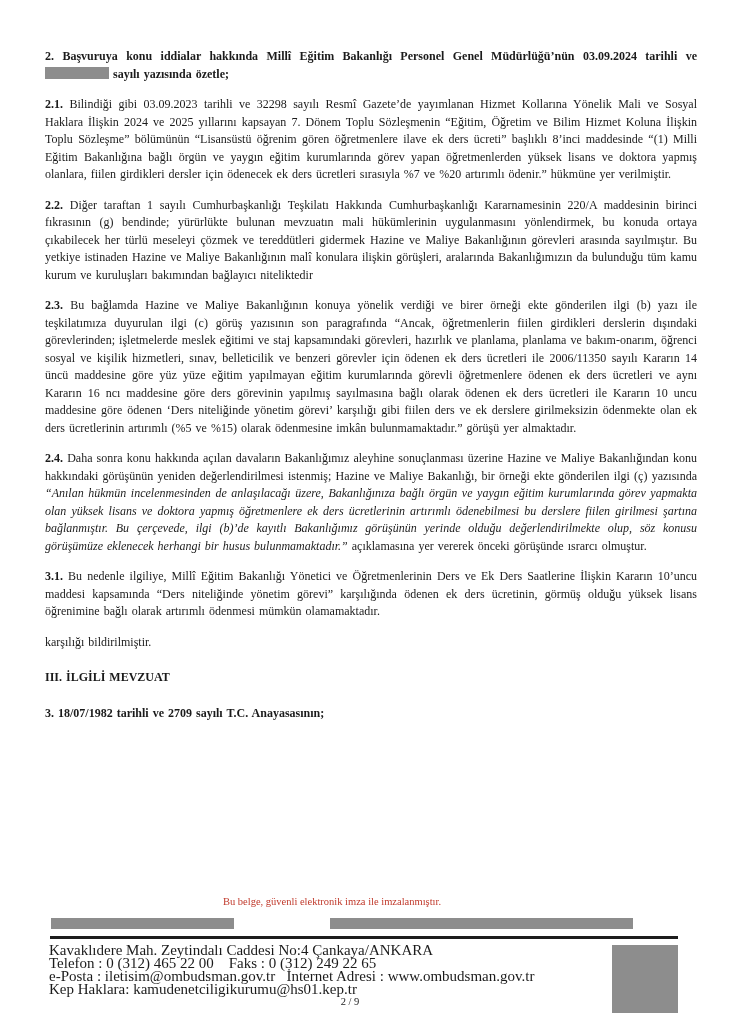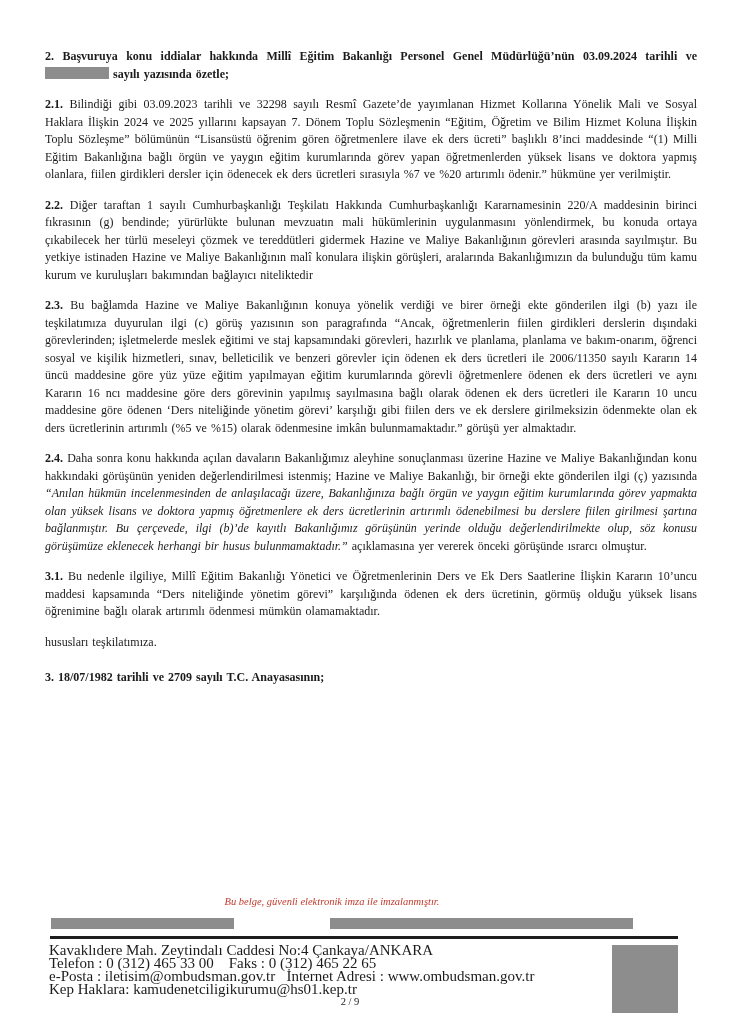--- a/index.html
+++ b/index.html
@@ -37,21 +37,20 @@
     display:inline-block;
     width:64px;height:12px;
     background:var(--redaction);
     vertical-align:-1px;
   }
   .notice{
     position:absolute;left:0;top:896px;width:664px;
     text-align:center;
     font-size:10.5px;
     color:var(--notice_red);
-    font-style:italic;
   }
   .redact-bar{
     position:absolute;
     height:11px;
     background:var(--redaction);
     top:918px;
   }
   .bar1{left:51px;width:183px;}
   .bar2{left:330px;width:303px;}
   .divider{
@@ -77,34 +76,35 @@
 
 <div class="page">
 
   <div class="content" id="paragraphs">
       <p class="para heading"><span>2. Başvuruya konu iddialar hakkında Millî Eğitim Bakanlığı Personel Genel Müdürlüğü’nün 03.09.2024 tarihli ve </span><span class="redact-inline" style="width: 64px;"></span><span> sayılı yazısında özetle;</span></p>
       <p class="para"><span class="b">2.1. </span><span>Bilindiği gibi 03.09.2023 tarihli ve 32298 sayılı Resmî Gazete’de yayımlanan Hizmet Kollarına Yönelik Mali ve Sosyal Haklara İlişkin 2024 ve 2025 yıllarını kapsayan 7. Dönem Toplu Sözleşmenin “Eğitim, Öğretim ve Bilim Hizmet Koluna İlişkin Toplu Sözleşme” bölümünün “Lisansüstü öğrenim gören öğretmenlere ilave ek ders ücreti” başlıklı 8’inci maddesinde “(1) Milli Eğitim Bakanlığına bağlı örgün ve yaygın eğitim kurumlarında görev yapan öğretmenlerden yüksek lisans ve doktora yapmış olanlara, fiilen girdikleri dersler için ödenecek ek ders ücretleri sırasıyla %7 ve %20 artırımlı ödenir.”  hükmüne  yer verilmiştir.</span></p>
       <p class="para"><span class="b">2.2. </span><span>Diğer taraftan 1 sayılı Cumhurbaşkanlığı Teşkilatı Hakkında Cumhurbaşkanlığı Kararnamesinin 220/A maddesinin birinci fıkrasının (g) bendinde; yürürlükte bulunan mevzuatın mali hükümlerinin uygulanmasını yönlendirmek, bu konuda ortaya çıkabilecek her türlü meseleyi çözmek ve tereddütleri gidermek Hazine ve Maliye Bakanlığının görevleri arasında sayılmıştır. Bu yetkiye istinaden Hazine ve Maliye Bakanlığının malî konulara ilişkin görüşleri, aralarında Bakanlığımızın da bulunduğu tüm kamu kurum ve kuruluşları bakımından bağlayıcı niteliktedir</span></p>
       <p class="para"><span class="b">2.3. </span><span>Bu bağlamda Hazine ve Maliye Bakanlığının konuya yönelik verdiği ve birer örneği ekte gönderilen ilgi (b) yazı ile teşkilatımıza duyurulan ilgi (c) görüş yazısının son paragrafında “Ancak, öğretmenlerin fiilen girdikleri derslerin dışındaki görevlerinden; işletmelerde meslek eğitimi ve staj kapsamındaki görevleri, hazırlık ve planlama, planlama ve bakım-onarım, öğrenci sosyal ve kişilik hizmetleri, sınav, belleticilik ve benzeri görevler için ödenen ek ders ücretleri ile 2006/11350 sayılı Kararın 14 üncü maddesine göre yüz yüze eğitim yapılmayan eğitim kurumlarında görevli öğretmenlere ödenen ek ders ücretleri ve aynı Kararın 16 ncı maddesine göre ders görevinin yapılmış sayılmasına bağlı olarak ödenen ek ders ücretleri ile Kararın 10 uncu maddesine göre ödenen ‘Ders niteliğinde yönetim görevi’ karşılığı gibi fiilen ders ve ek derslere girilmeksizin ödenmekte olan ek ders ücretlerinin artırımlı (%5 ve %15) olarak ödenmesine imkân bulunmamaktadır.” görüşü yer almaktadır.</span></p>
       <p class="para"><span class="b">2.4. </span><span>Daha sonra konu hakkında açılan davaların Bakanlığımız aleyhine sonuçlanması üzerine Hazine ve Maliye Bakanlığından konu hakkındaki görüşünün yeniden değerlendirilmesi istenmiş; Hazine ve Maliye Bakanlığı, bir örneği ekte gönderilen ilgi (ç) yazısında </span><span class="i">“Anılan hükmün incelenmesinden de anlaşılacağı üzere, Bakanlığınıza bağlı örgün ve yaygın eğitim kurumlarında görev yapmakta olan yüksek lisans ve doktora yapmış öğretmenlere ek ders ücretlerinin artırımlı ödenebilmesi bu derslere fiilen girilmesi şartına bağlanmıştır. Bu çerçevede, ilgi (b)’de kayıtlı Bakanlığımız görüşünün yerinde olduğu değerlendirilmekte olup, söz konusu görüşümüze eklenecek herhangi bir husus bulunmamaktadır.”</span><span> açıklamasına yer vererek önceki görüşünde ısrarcı olmuştur.</span></p>
       <p class="para"><span class="b">3.1. </span><span>Bu nedenle ilgiliye, Millî Eğitim Bakanlığı Yönetici ve Öğretmenlerinin Ders ve Ek Ders Saatlerine İlişkin Kararın 10’uncu maddesi kapsamında “Ders niteliğinde yönetim görevi” karşılığında ödenen ek ders ücretinin,  görmüş olduğu yüksek lisans öğrenimine bağlı olarak artırımlı ödenmesi mümkün olamamaktadır.</span></p>
-      <p class="para mb-lg"><span>hususları teşkilatımıza.</span></p>
+      <p class="para mb-lg"><span>karşılığı bildirilmiştir.</span></p>
+      <p class="para heading mb-lg"><span>III. İLGİLİ MEVZUAT</span></p>
       <p class="para heading"><span>3. 18/07/1982 tarihli ve 2709 sayılı T.C. Anayasasının;</span></p>
     </div>
 
   <div class="notice">Bu belge, güvenli elektronik imza ile imzalanmıştır.</div>
 
   <div class="redact-bar bar1"></div>
   <div class="redact-bar bar2"></div>
 
   <div class="divider"></div>
 
   <div class="address">
     <div>Kavaklıdere Mah. Zeytindalı Caddesi No:4 Çankaya/ANKARA</div>
-    <div>Telefon : 0 (312) 465 33 00    Faks : 0 (312) 465 22 65</div>
+    <div>Telefon : 0 (312) 465 22 00    Faks : 0 (312) 249 22 65</div>
     <div>e-Posta : iletisim@ombudsman.gov.tr   İnternet Adresi : www.ombudsman.gov.tr</div>
     <div>Kep Haklara: kamudenetciligikurumu@hs01.kep.tr</div>
   </div>
 
   <div class="pagenum">2 / 9</div>
 
   <div class="stamp"></div>
 
 </div>
 

